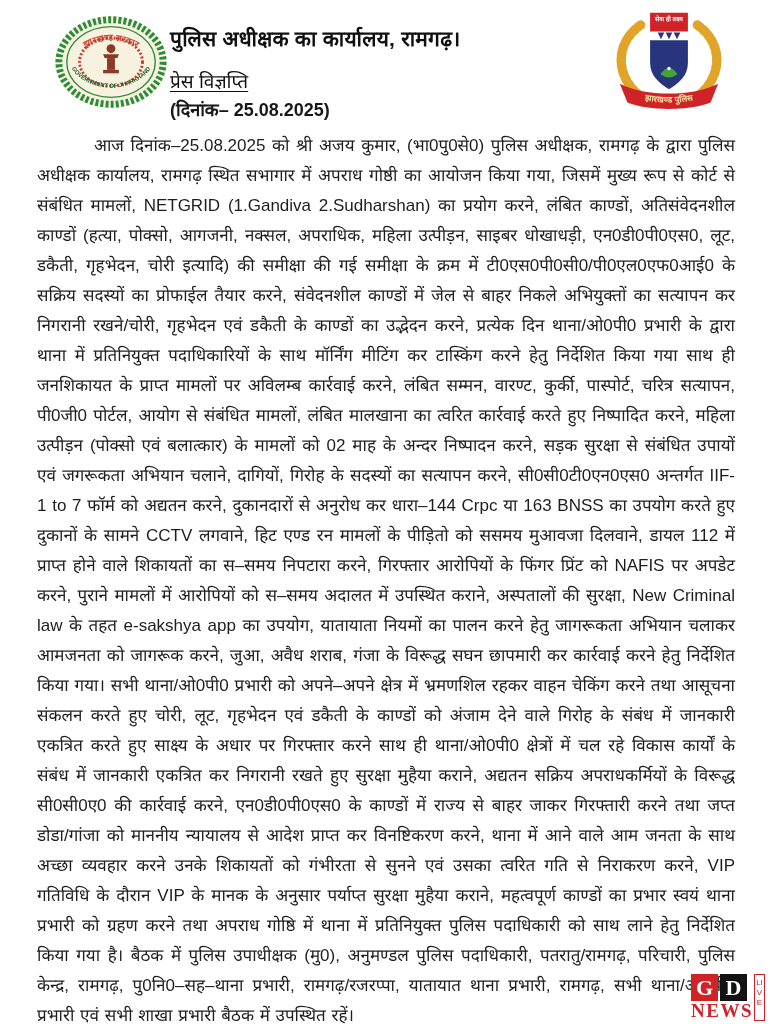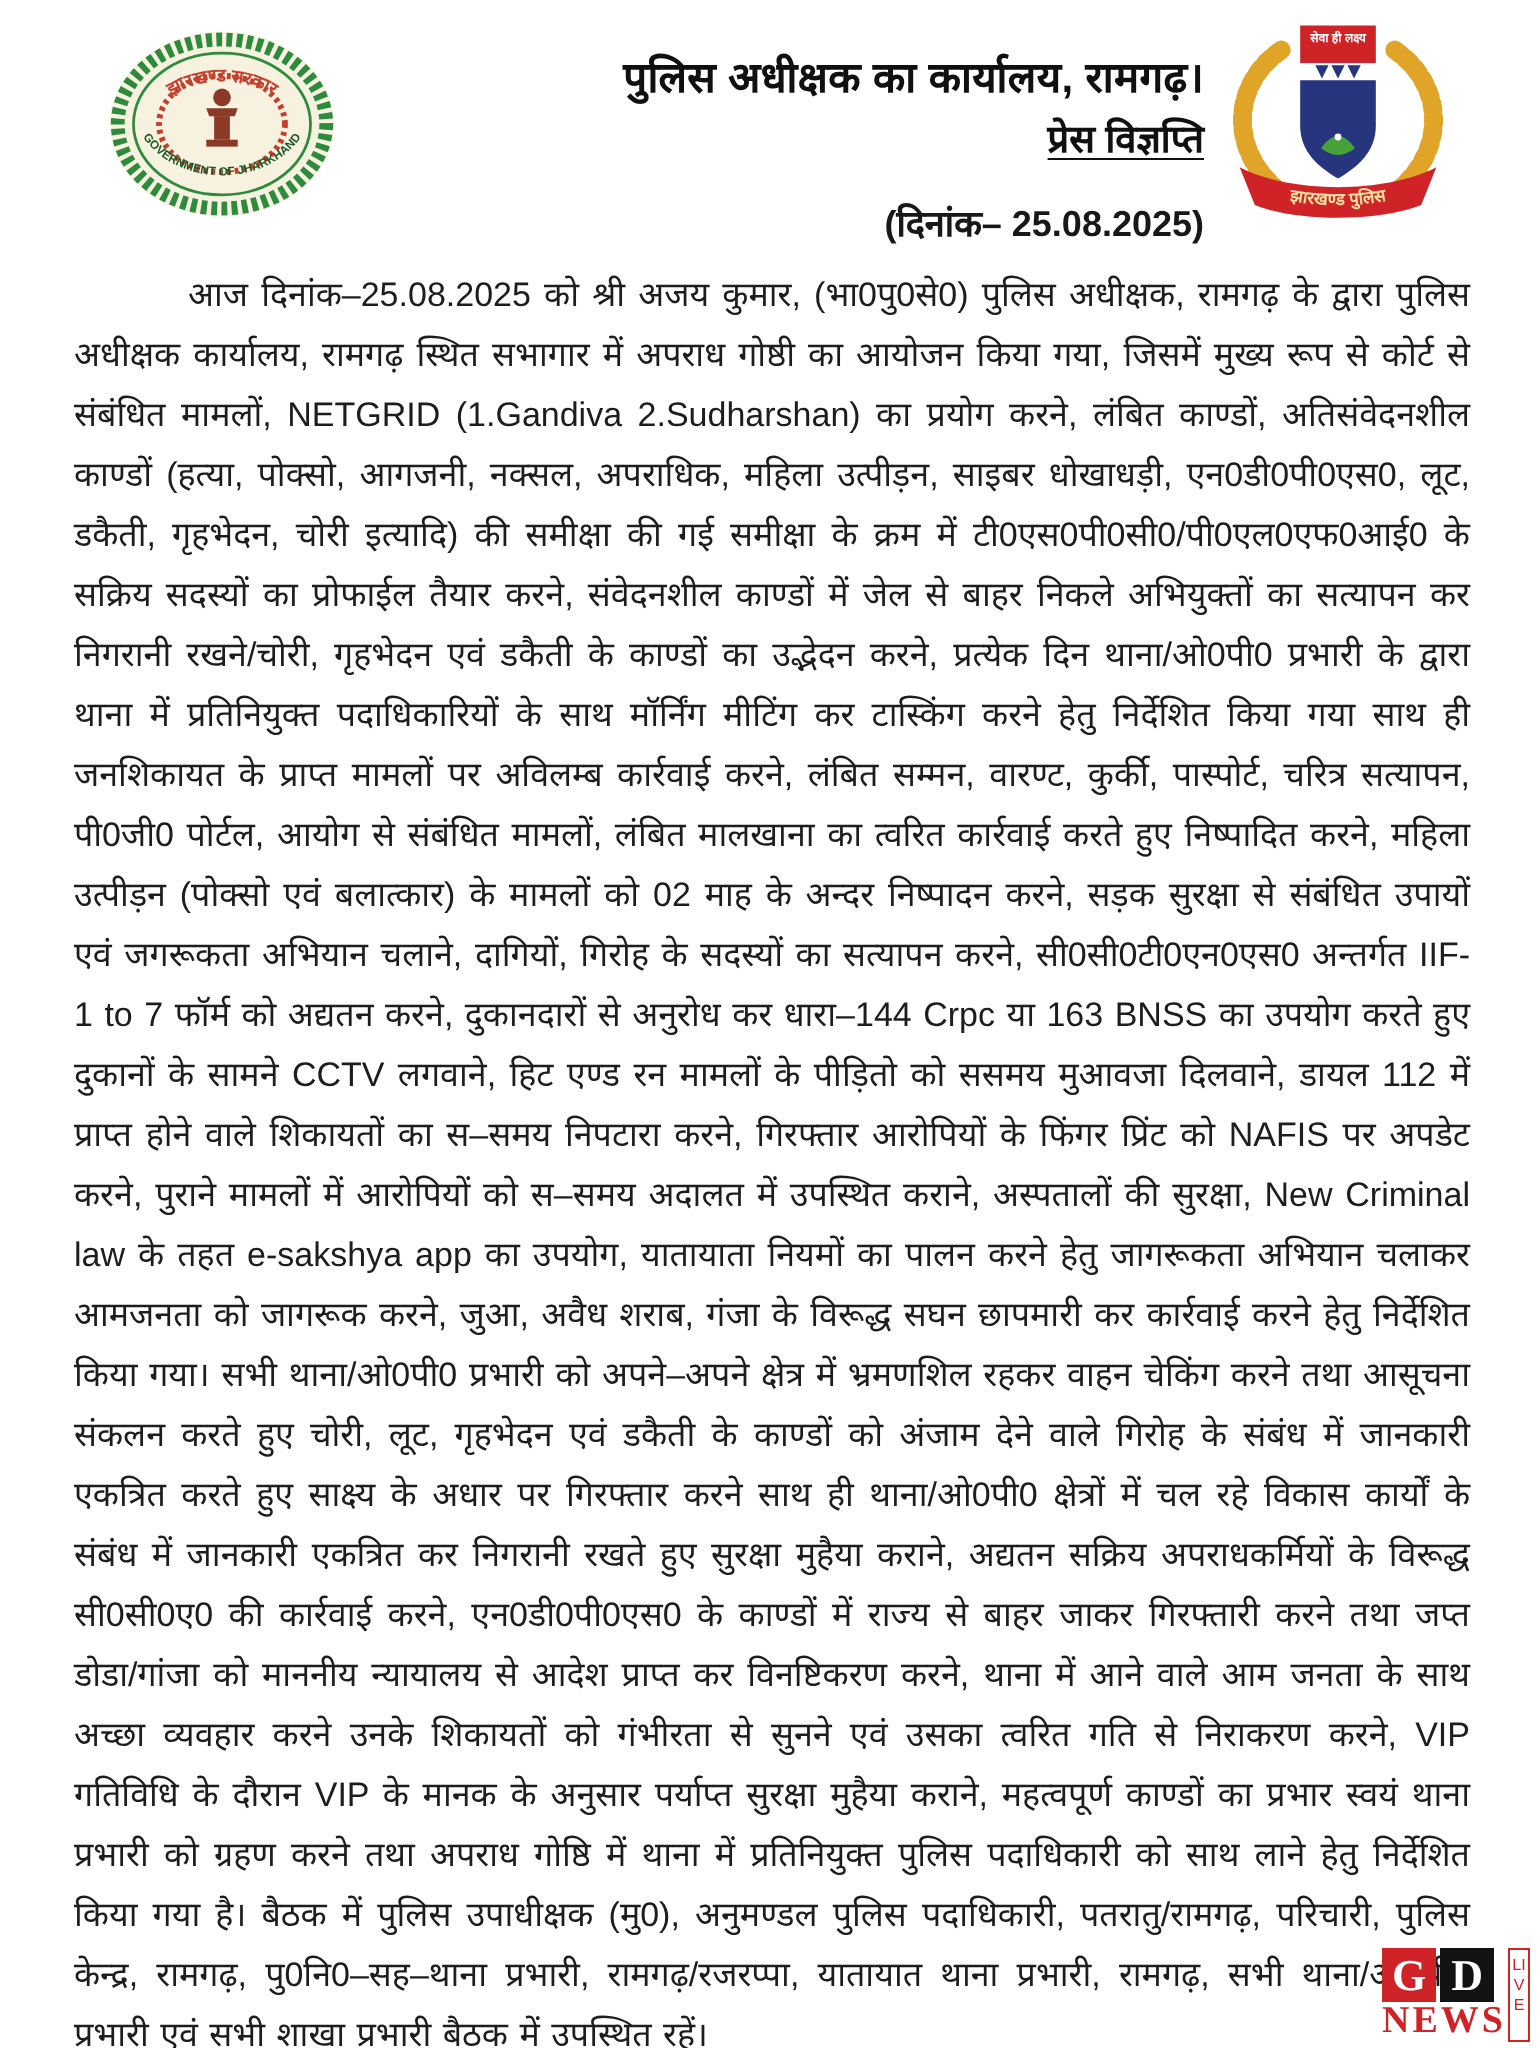--- a/index.html
+++ b/index.html
@@ -24,33 +24,33 @@
   .header{
     display:flex;
     justify-content:space-between;
     align-items:flex-start;
     padding:8px 34px 0 52px;
   }
   .seal-wrap{width:118px;flex:0 0 auto;padding-top:4px;}
   .emblem-wrap{width:134px;flex:0 0 auto;}
   .title-block{
     flex:1 1 auto;
-    text-align:right;
+    text-align:left;
     padding-top:16px;
   }
   .office-title{
     font-size:21px;font-weight:700;color:#101010;letter-spacing:.2px;
   }
   .press-release{
-    font-size:19px;font-weight:700;color:#101010;
+    font-size:19px;font-weight:400;color:#101010;
     text-decoration:underline;text-underline-offset:3px;
-    margin-top:4px;
+    margin-top:16px;
   }
   .date-line{
-    font-size:18px;font-weight:600;color:#181818;margin-top:17px;
+    font-size:18px;font-weight:600;color:#181818;margin-top:3px;
   }
   .body-text{
     margin:10px 35px 0 37px;
     text-align:justify;
     text-indent:57px;
     font-size:17px;
     line-height:30px;
     color:var(--text-color,#1d1d1d);
     word-spacing:1px;
   }

